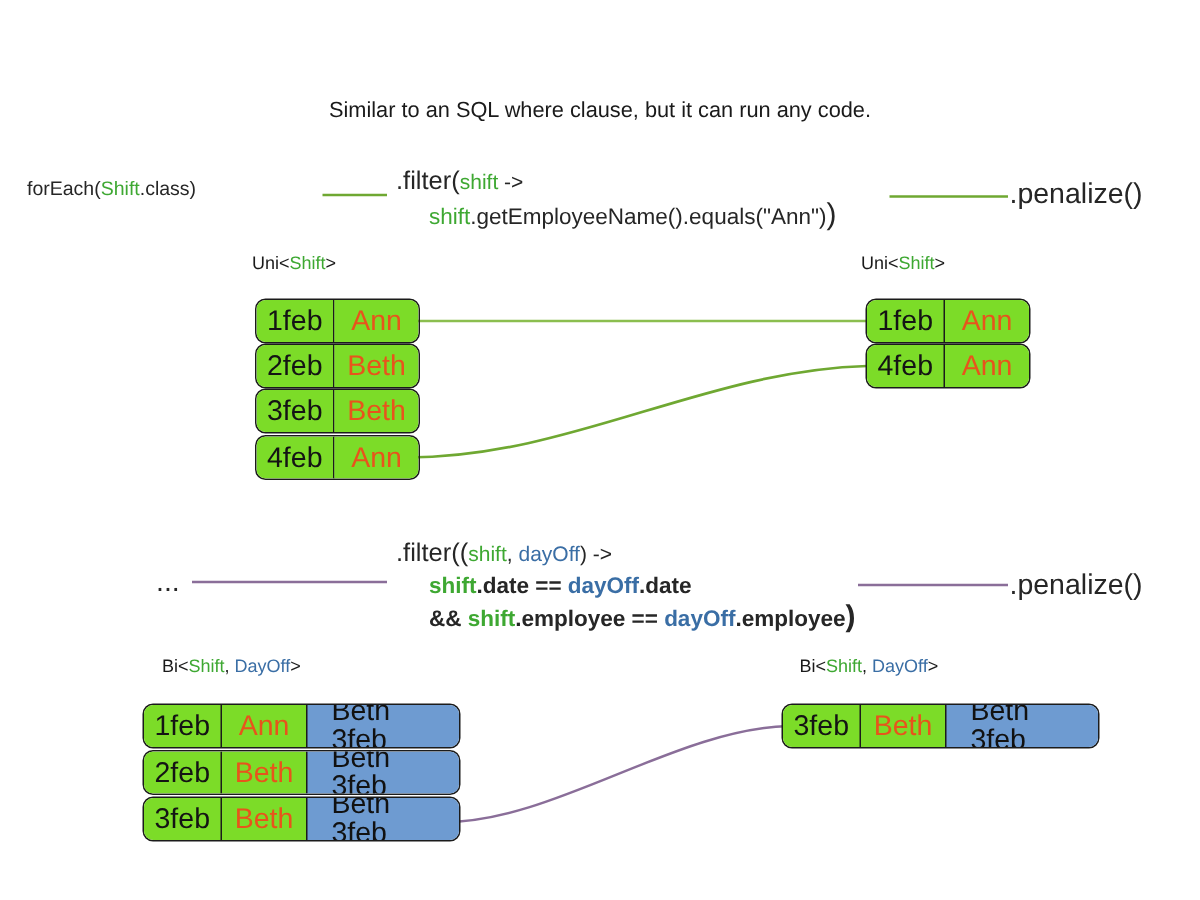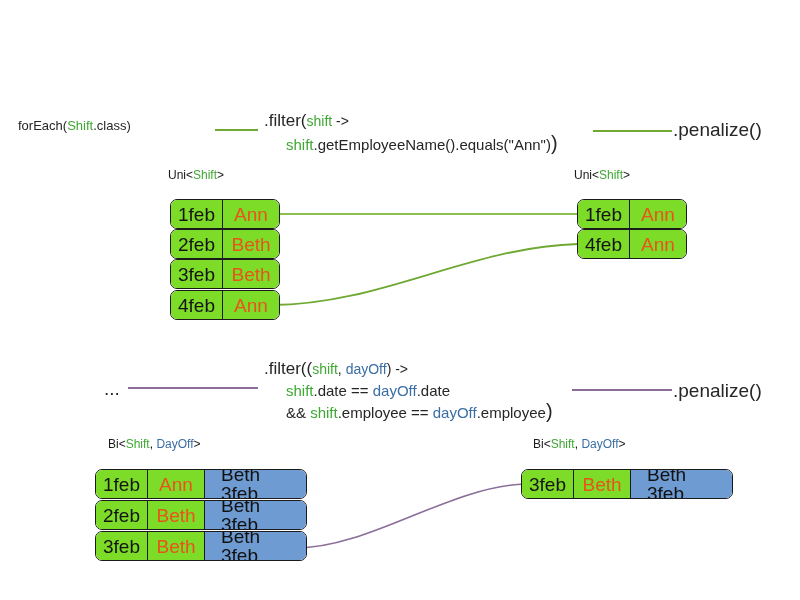--- a/index.html
+++ b/index.html
@@ -47,21 +47,21 @@
   .foreach { left: 18px; top: 118px; font-size: 13px; }
   .penalize1 { left: 673px; top: 119px; font-size: 19px; }
   .penalize2 { left: 673px; top: 380px; font-size: 19px; }
   .dots { left: 104px; top: 378px; font-size: 19px; color:#262626; }
 
   .filter1 { left: 264px; top: 110px; font-size: 17px; line-height: 22px; }
   .filter1 .l2 { padding-left: 22px; font-size: 15px; display:block; }
   .filter1 .paren-big { font-size: 20px; }
 
   .filter2 { left: 264px; top: 358px; font-size: 17px; line-height: 21px; }
-  .filter2 .l2, .filter2 .l3 { padding-left: 22px; font-size: 15px; display:block; }
+  .filter2 .l2, .filter2 .l3 { padding-left: 22px; font-size: 15px; display:block;font-weight:bold; }
   .filter2 .paren-big { font-size: 20px; }
   .sm { font-size: 14px; }
 
   
   .streamlabel { font-size: 12px; white-space: nowrap; }
   .lbl-uni-left   { left: 168px; top: 168px; }
   .lbl-uni-right  { left: 574px; top: 168px; }
   .lbl-bi-left    { left: 108px; top: 437px; }
   .lbl-bi-right   { left: 533px; top: 437px; }
 
@@ -120,20 +120,21 @@
     <path d="M272,214 L578,214" stroke="#8BBE4F" stroke-width="1.8" fill="none"></path>
     <path d="M272,305 C380,305 470,247 578,244" stroke="#6FA832" stroke-width="1.8" fill="none"></path>
 
     <line x1="128" y1="388" x2="258" y2="388" stroke="#8A6E99" stroke-width="1.8"></line>
 
     <line x1="572" y1="390" x2="672" y2="390" stroke="#8A6E99" stroke-width="1.8"></line>
 
     <path d="M296,548 C370,548 450,486 526,484" stroke="#8A6E99" stroke-width="1.6" fill="none"></path>
   </svg>
 
+  <div class="abs subtitle">Similar to an SQL where clause, but it can run any code.</div>
 
   <div class="abs code-line foreach"><span>forEach(</span><span class="t-green">Shift</span><span>.class)</span></div>
 
   <div class="abs code-line filter1">
     <span><span>.filter(</span><span class="t-green sm">shift</span><span class="sm"> -&gt;</span></span>
     <span class="l2"><span class="t-green">shift</span><span>.getEmployeeName().equals("Ann")</span><span class="paren-big">)</span></span>
   </div>
 
   <div class="abs code-line penalize1">.penalize()</div>
 

